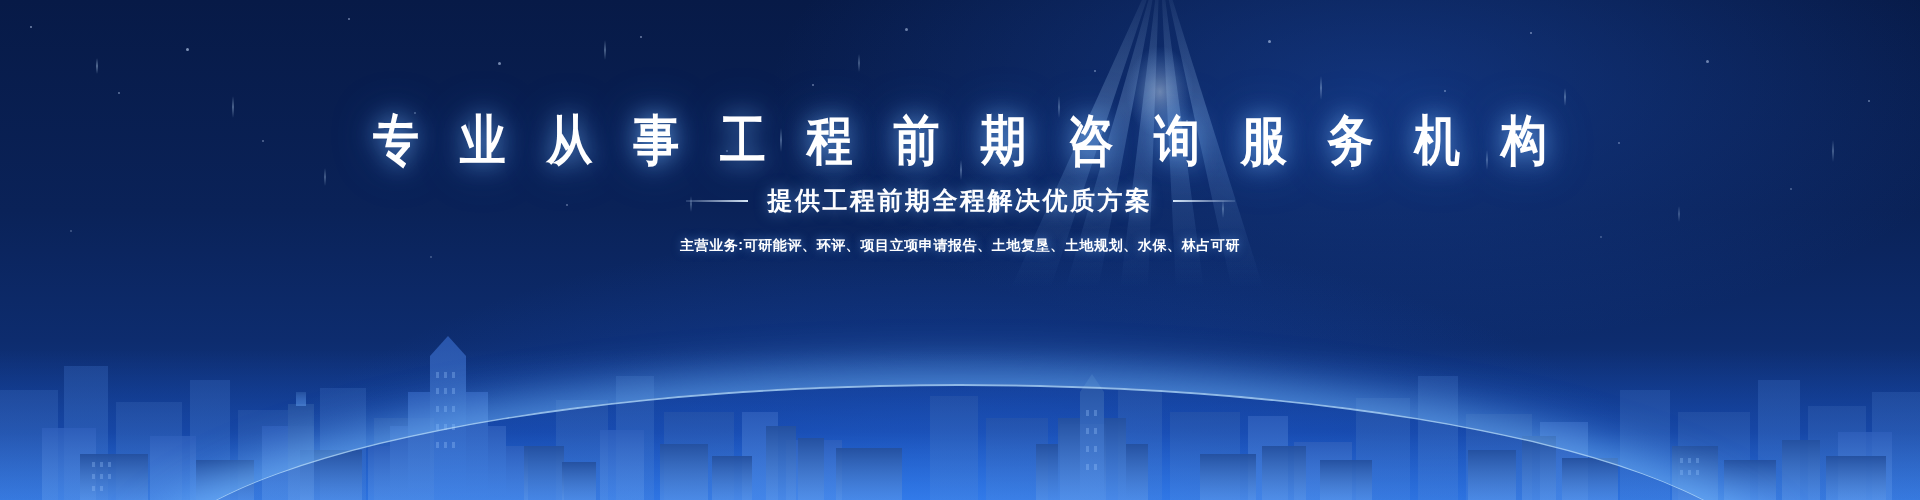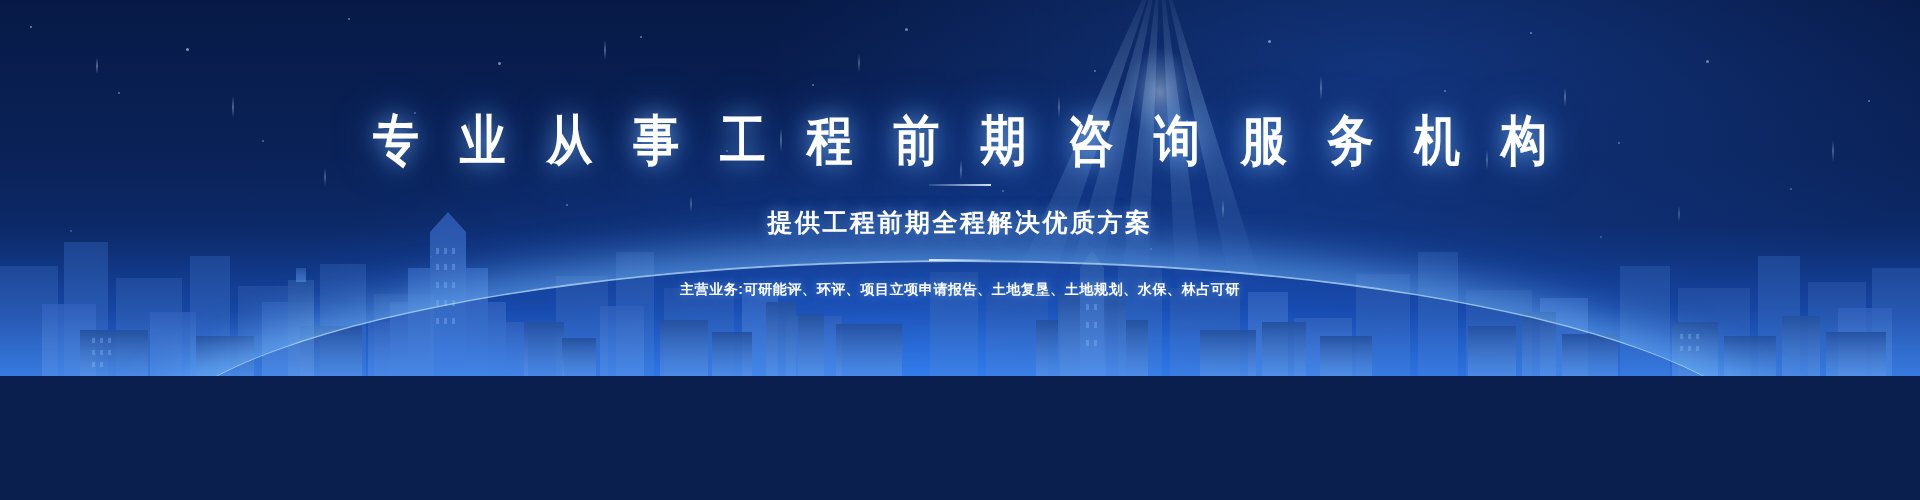--- a/index.html
+++ b/index.html
@@ -1,20 +1,20 @@
 <!DOCTYPE html>
 <html><head>
 <meta charset="utf-8">
 <style>
   * { margin:0; padding:0; box-sizing:border-box; }
   html,body { width:1920px; height:500px; overflow:hidden; background:#0a1f4d; }
   body { font-family:"Liberation Sans","DejaVu Sans",sans-serif; }
 
   .banner{
-    position:relative; width:1920px; height:376px; overflow:hidden;
+    position:relative; width:1920px; height:500px; overflow:hidden;
     background:
       radial-gradient(ellipse 1100px 520px at 50% 118%, rgba(60,140,255,0.55) 0%, rgba(30,90,210,0.28) 38%, rgba(10,40,120,0.0) 70%),
       radial-gradient(ellipse 900px 380px at 72% 18%, rgba(30,80,180,0.45) 0%, rgba(12,35,95,0) 68%),
       linear-gradient(180deg, #071a47 0%, #0a2258 42%, #0d2c6e 68%, #123a8c 86%, #1b54b8 100%);
   }
 
   
   .stars{ position:absolute; inset:0; pointer-events:none; }
   .star{ position:absolute; background:#cfe2ff; border-radius:50%; }
   .streak{ position:absolute; background:linear-gradient(180deg, rgba(190,220,255,0) 0%, rgba(200,228,255,.85) 50%, rgba(190,220,255,0) 100%); border-radius:2px; }
@@ -51,21 +51,21 @@
 
   .title{
     margin-top:108px;
     font-size:46px; font-weight:bold; color:#ffffff;
     letter-spacing:14px; text-indent:14px; line-height:1.18;
     text-shadow:0 0 22px rgba(120,185,255,.75), 0 0 46px rgba(70,140,255,.45);
     transform:scaleY(1.18); transform-origin:center top;
   }
 
   .subtitle-row{
-    margin-top:22px; display:flex; align-items:center; justify-content:center; gap:20px;flex-direction:column;
+    margin-top:22px; display:flex; align-items:center; justify-content:center; gap:20px;
   }
   .dash{
     display:block; width:62px; height:2px;
     background:linear-gradient(90deg, rgba(200,225,255,.15), rgba(225,240,255,.95));
   }
   .dash.right{ background:linear-gradient(90deg, rgba(225,240,255,.95), rgba(200,225,255,.15)); }
   .subtitle{
     font-size:25px; font-weight:bold; color:#ffffff; letter-spacing:2.5px;
     text-shadow:0 0 14px rgba(120,185,255,.6);
   }

